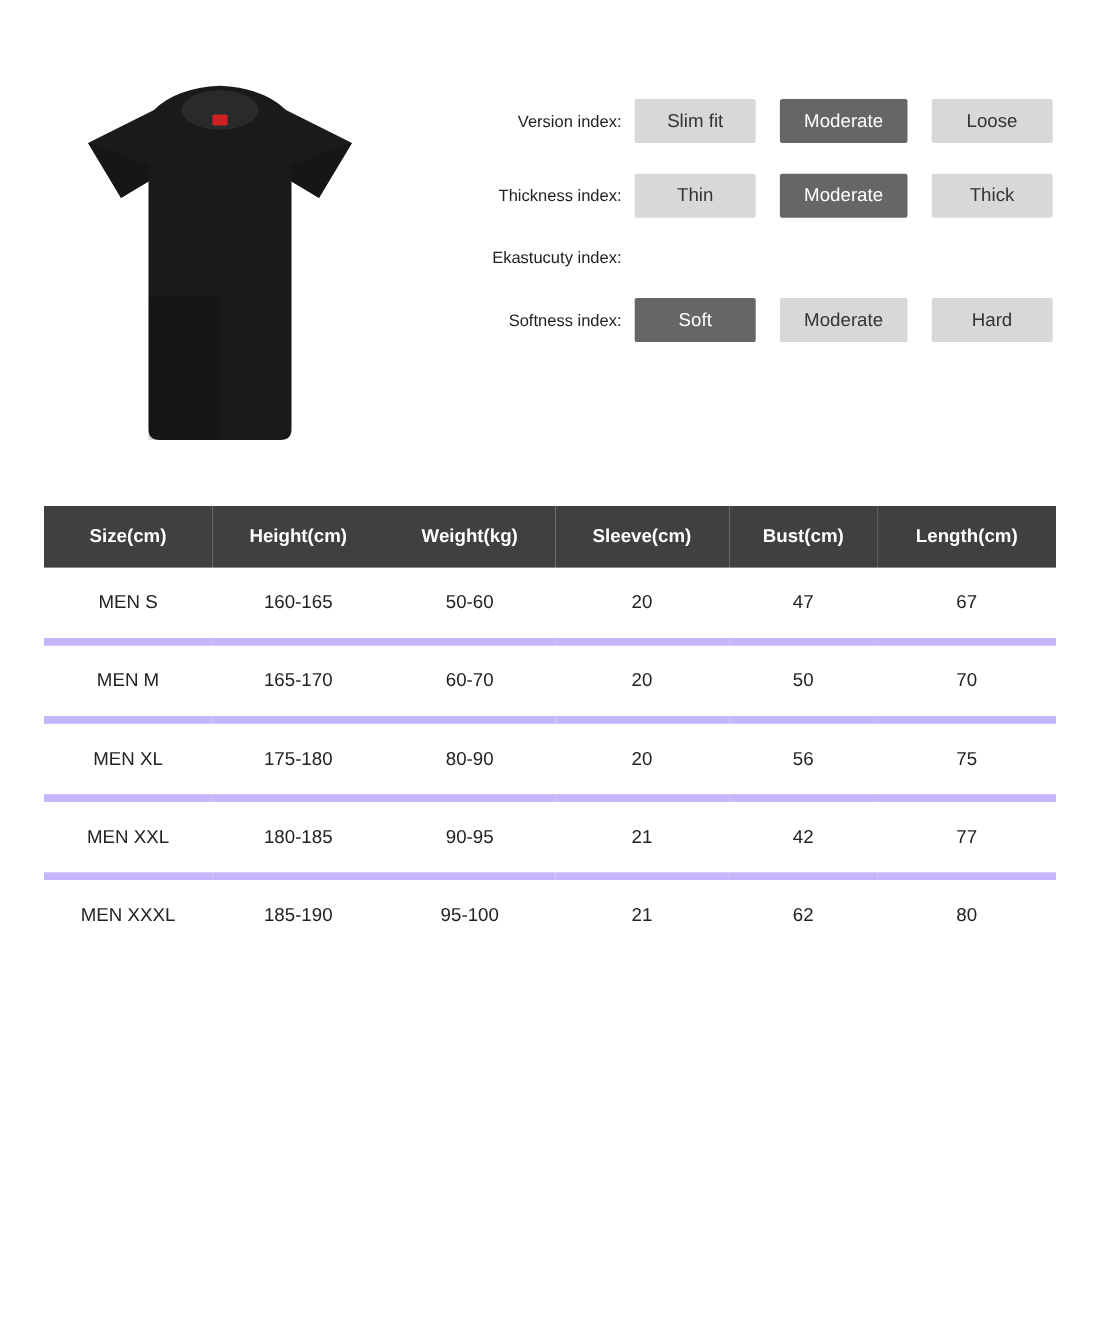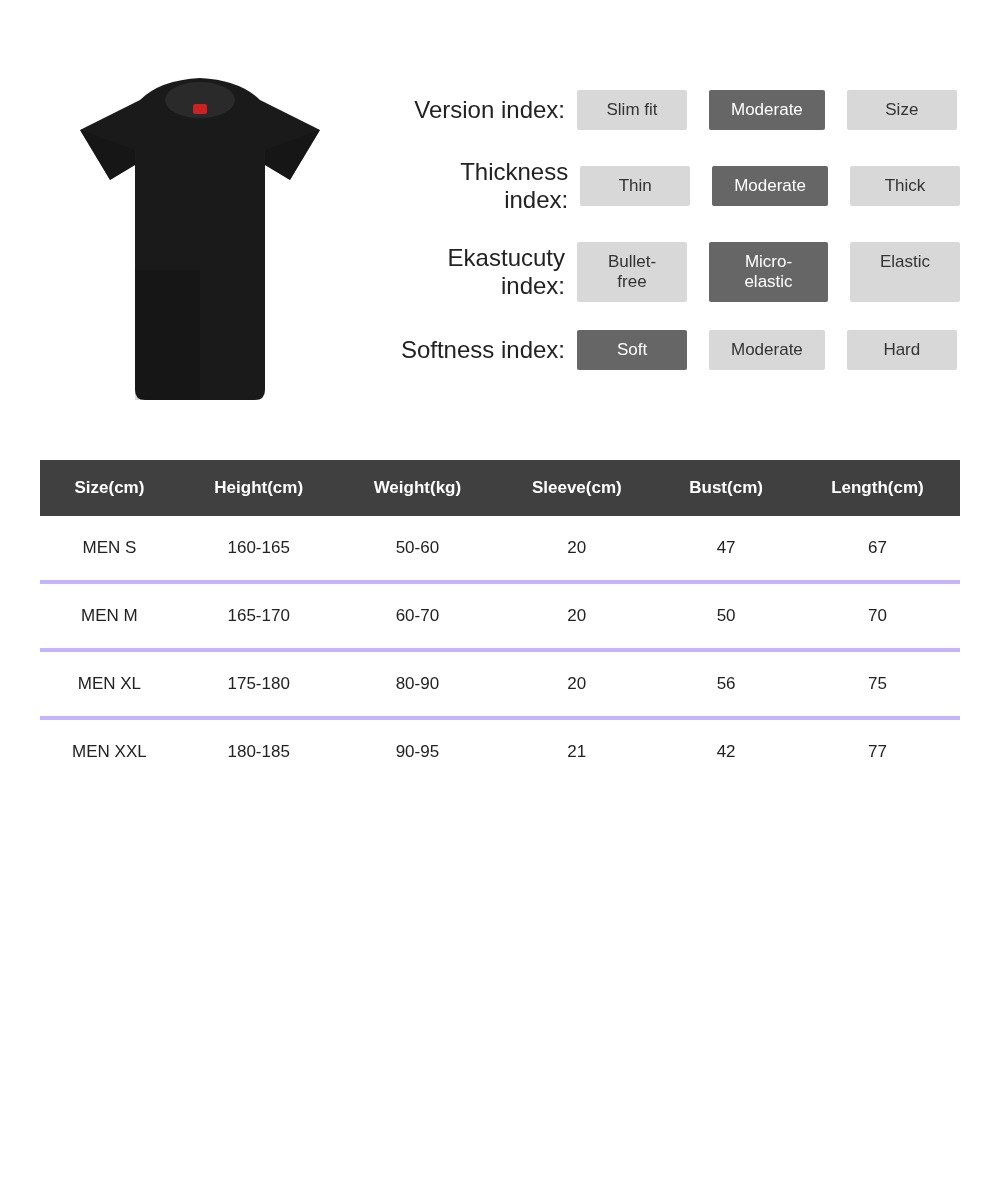--- a/index.html
+++ b/index.html
@@ -48,21 +48,21 @@
       padding-top: 20px;
     }
 
     .index-row {
       display: flex;
       align-items: center;
       gap: 12px;
     }
 
     .index-label {
-      font-size: 24px;
+      font-size: 15px;
       color: #222;
       min-width: 175px;
       text-align: right;
     }
 
     .index-options {
       display: flex;
       gap: 22px;
     }
 
@@ -97,21 +97,21 @@
     }
 
     .size-table thead th {
       padding: 18px 10px;
       font-size: 17px;
       font-weight: 600;
       text-align: center;
     }
 
     .size-table tbody tr {
-      border-bottom: 4px solid #c4b5fd;
+      border-bottom: 7px solid #c4b5fd;
     }
 
     .size-table tbody td {
       padding: 22px 10px;
       font-size: 17px;
       text-align: center;
       color: #222;
     }
 
     .size-table tbody tr:last-child {
@@ -156,38 +156,33 @@
       <path d="M 85 200 L 85 330 Q 85 330 95 330 L 150 330 L 150 200 Z" fill="#000000" opacity="0.15"></path>
     </svg>
   </div>
 
   <div class="indices-section" id="indices-container">
   <div class="index-row">
         <span class="index-label">Version index:</span>
         <div class="index-options">
           <div class="option-box">Slim fit</div>
           <div class="option-box selected">Moderate</div>
-          <div class="option-box">Size</div>
+          <div class="option-box">Loose</div>
         </div>
       </div>
       <div class="index-row">
         <span class="index-label">Thickness index:</span>
         <div class="index-options">
           <div class="option-box">Thin</div>
           <div class="option-box selected">Moderate</div>
           <div class="option-box">Thick</div>
         </div>
       </div>
       <div class="index-row">
         <span class="index-label">Ekastucuty index:</span>
-        <div class="index-options">
-          <div class="option-box">Bullet-free</div>
-          <div class="option-box selected">Micro-elastic</div>
-          <div class="option-box">Elastic</div>
-        </div>
       </div>
       <div class="index-row">
         <span class="index-label">Softness index:</span>
         <div class="index-options">
           <div class="option-box selected">Soft</div>
           <div class="option-box">Moderate</div>
           <div class="option-box">Hard</div>
         </div>
       </div>
     </div>
@@ -231,15 +226,23 @@
           <td>75</td>
         </tr>
         <tr>
           <td>MEN XXL</td>
           <td>180-185</td>
           <td>90-95</td>
           <td>21</td>
           <td>42</td>
           <td>77</td>
         </tr>
+        <tr>
+          <td>MEN XXXL</td>
+          <td>185-190</td>
+          <td>95-100</td>
+          <td>21</td>
+          <td>62</td>
+          <td>80</td>
+        </tr>
       </tbody>
     </table>
 </div>
 
 </body></html>

